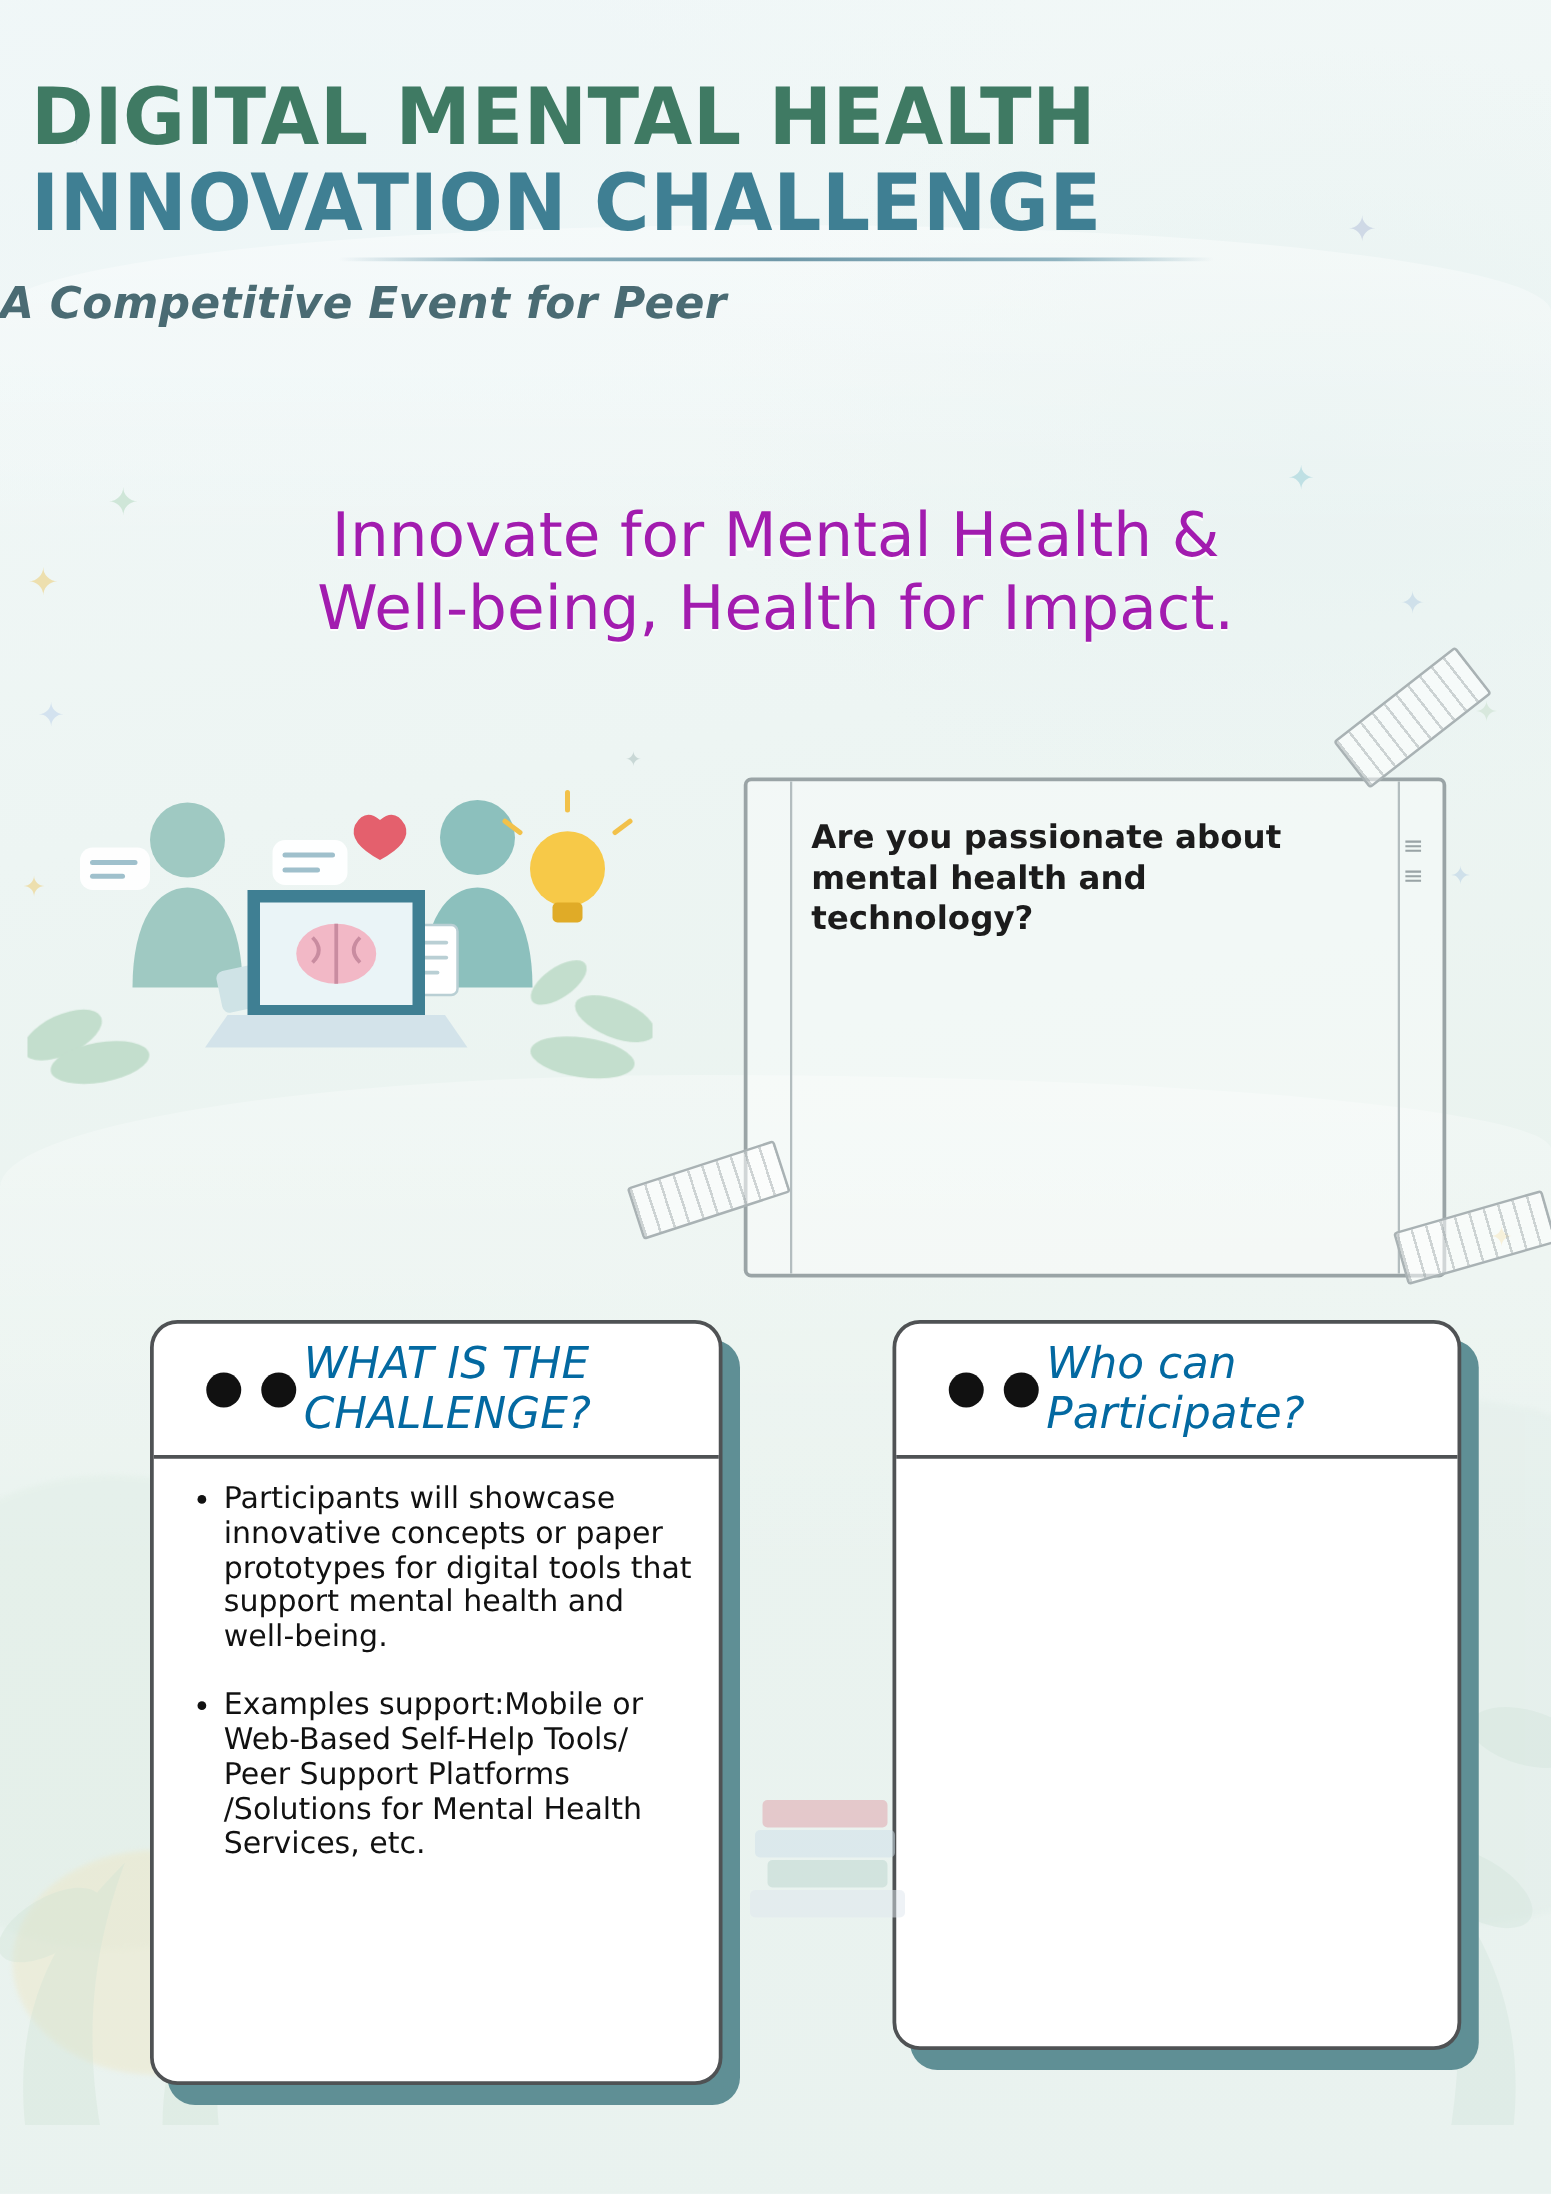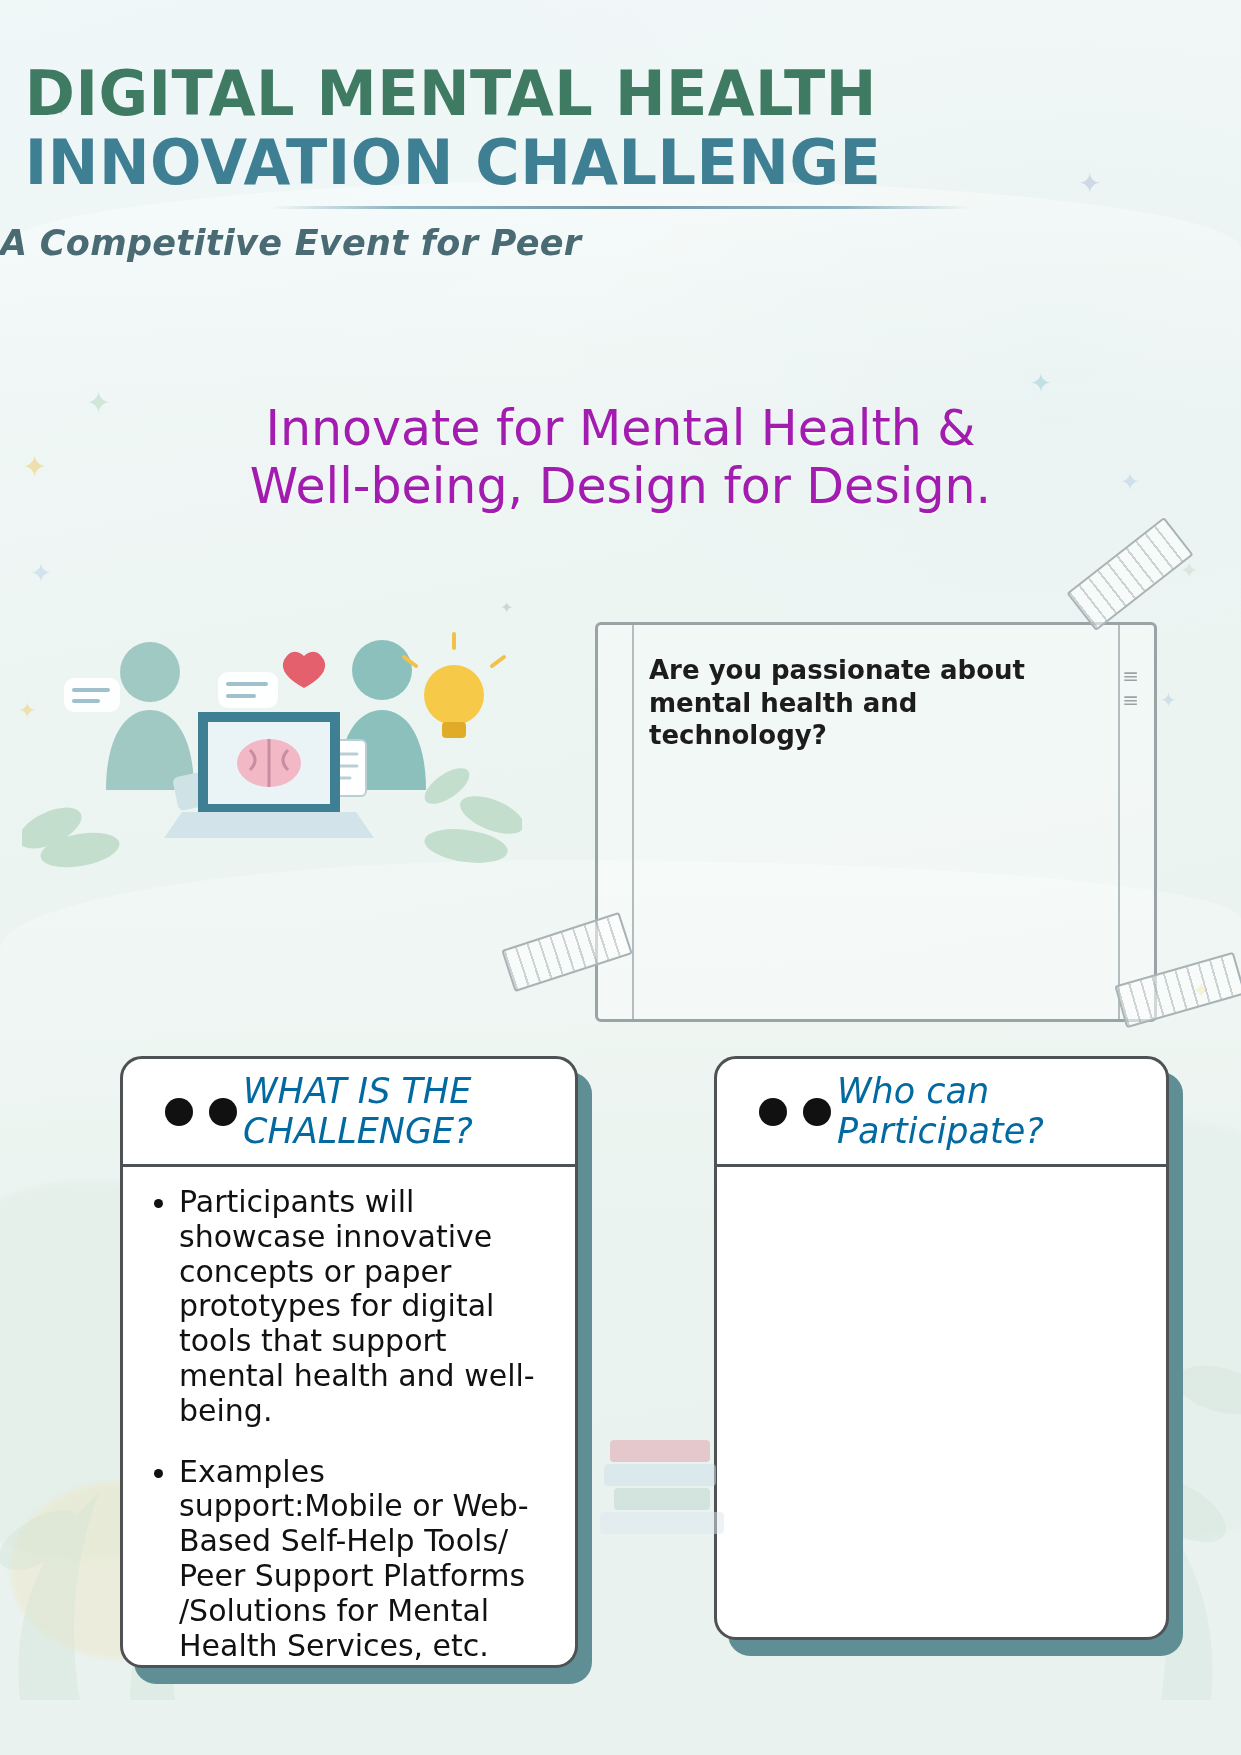--- a/index.html
+++ b/index.html
@@ -271,21 +271,21 @@
   .card-title.caps { font-family: "DejaVu Sans", sans-serif; }
 
   .card-body {
     padding: 18px 20px 10px 26px;
   }
   .card-body ul {
     margin: 0;
     padding-left: 30px;
   }
   .card-body li {
-    font-size: 30px;
+    font-size: 24px;
     line-height: 1.16;
     color: #111;
     margin-bottom: 26px;
   }
   .card-right .card-body li { font-size: 31px; line-height: 1.2; margin-bottom: 34px; }
 
 </style>
 </head>
 <body>
 
@@ -330,21 +330,21 @@
 
 <div class="header">
   <div class="title-1">DIGITAL MENTAL HEALTH</div>
   <div class="title-2">INNOVATION CHALLENGE</div>
   <div class="title-rule"></div>
   <div class="subtitle">A Competitive Event for Peer</div>
 </div>
 
 <div class="tagline">
   <div>Innovate for Mental Health &amp;</div>
-  <div>Well-being, Design for Design.</div>
+  <div>Well-being, Health for Impact.</div>
 </div>
 
 <svg class="illustration" viewBox="0 0 500 270">
 
   <g fill="#bfdcc9" opacity=".9">
     <ellipse cx="28" cy="228" rx="34" ry="16" transform="rotate(-25 28 228)"></ellipse>
     <ellipse cx="58" cy="250" rx="40" ry="16" transform="rotate(-10 58 250)"></ellipse>
     <ellipse cx="470" cy="215" rx="34" ry="15" transform="rotate(22 470 215)"></ellipse>
     <ellipse cx="444" cy="246" rx="42" ry="16" transform="rotate(8 444 246)"></ellipse>
     <ellipse cx="425" cy="186" rx="26" ry="12" transform="rotate(-35 425 186)"></ellipse>

